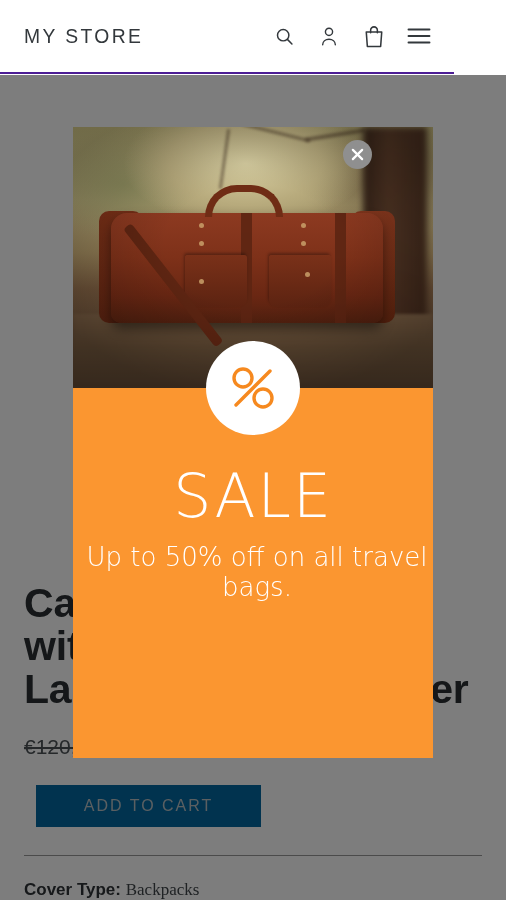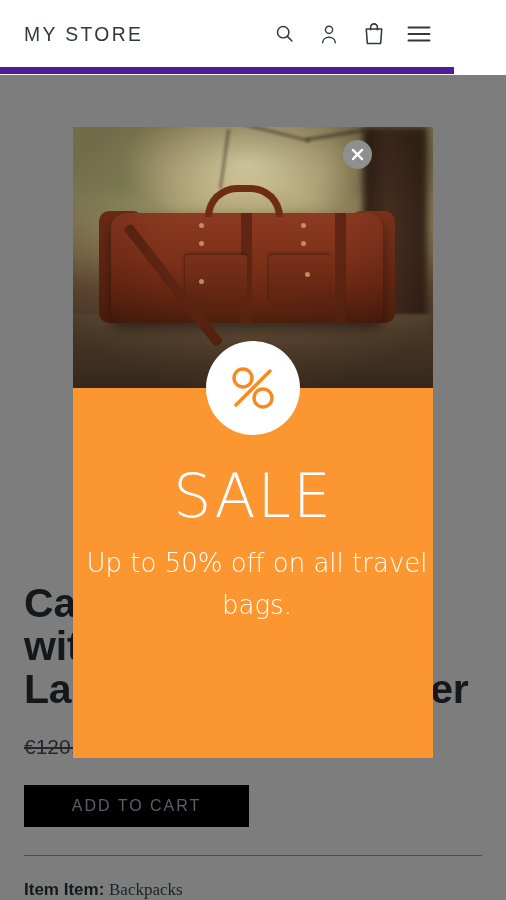--- a/index.html
+++ b/index.html
@@ -22,21 +22,21 @@
     background: #ffffff;
   }
 
   
   #site-header {
     position: absolute;
     top: 0; left: 0;
     width: 454px;
     height: 74px;
     background: #ffffff;
-    border-bottom: 7px solid #4c1d95;
+    border-bottom: 2px solid #4c1d95;
     box-sizing: border-box;
     display: flex;
     align-items: center;
     justify-content: space-between;
     padding: 0 22px 0 24px;
     z-index: 5;
   }
   .brand {
     font-family: "Liberation Sans Narrow", "Liberation Sans", sans-serif;
     font-size: 21px;
@@ -88,28 +88,29 @@
   }
   #price-compare {
     text-decoration: line-through;
     color: #4d5357;
   }
   #add-to-cart {
     display: block;
     margin-top: 26px;
     width: 225px;
     height: 42px;
-    background: #000000;
+    background: #0369a1;
     color: #b9c2c7;
     border: 0;
     font-family: "Liberation Sans Narrow", "Liberation Sans", sans-serif;
     font-size: 16px;
     letter-spacing: 2px;
     text-transform: uppercase;
     cursor: pointer;
+    margin-left: 12px;
   }
   #product-divider {
     margin-top: 28px;
     height: 1px;
     background: #9a9a9a;
     width: 458px;
   }
   #item-type {
     margin-top: 24px;
     font-size: 17px;
@@ -292,21 +293,21 @@
     font-size: 60px;
     line-height: 60px;
     letter-spacing: 2px;
     color: #ffffff;
   }
   #promo-sub {
     margin: 16px 0 0 8px;
     font-family: "DejaVu Sans", sans-serif;
     font-weight: 300;
     font-size: 26px;
-    line-height: 42px;
+    line-height: 30px;
     color: #ffffff;
   }
   #promo-cta {
     display: inline-block;
     margin-top: 26px;
     min-width: 176px;
     padding: 14px 28px;
     background: #ffffff;
     color: #F28A22;
     border: 0;
@@ -355,21 +356,21 @@
   </div>
 
   <div id="product">
     <h1 id="product-title">Camping Backpack with Compartment Laptop and Rain Cover</h1>
     <div id="price-row">
       <span id="price-compare">€120,</span>
     </div>
     <button id="add-to-cart">ADD TO CART</button>
     <div id="product-divider"></div>
     <div id="item-type">
-      <span class="lbl">Item Item:</span>
+      <span class="lbl">Cover Type:</span>
       <span class="val">Backpacks</span>
     </div>
   </div>
 </div>
 
 <div id="overlay"></div>
 
 <div id="promo-modal">
 
   <div id="promo-photo">

